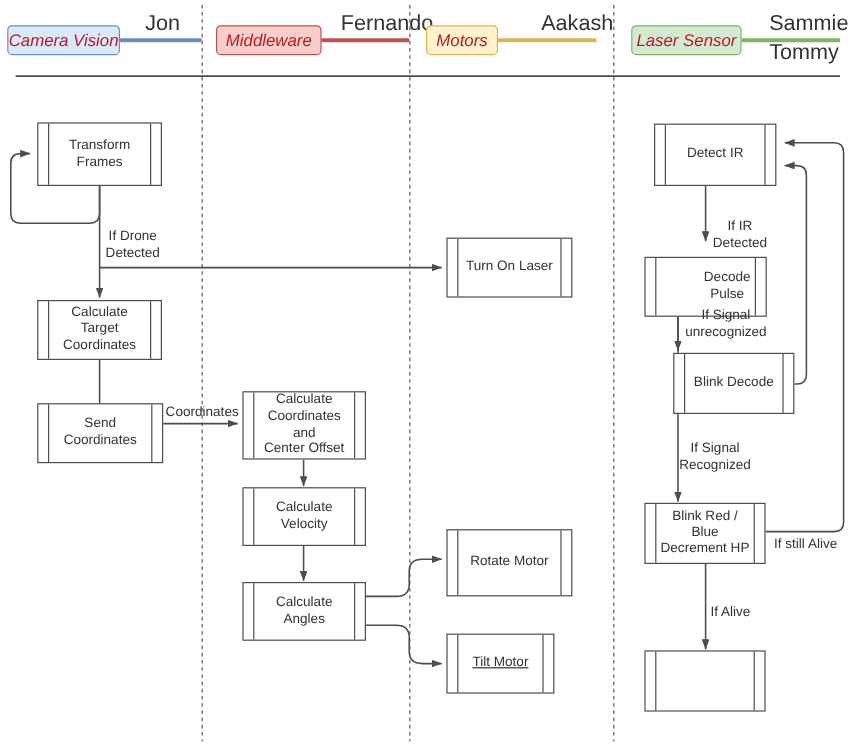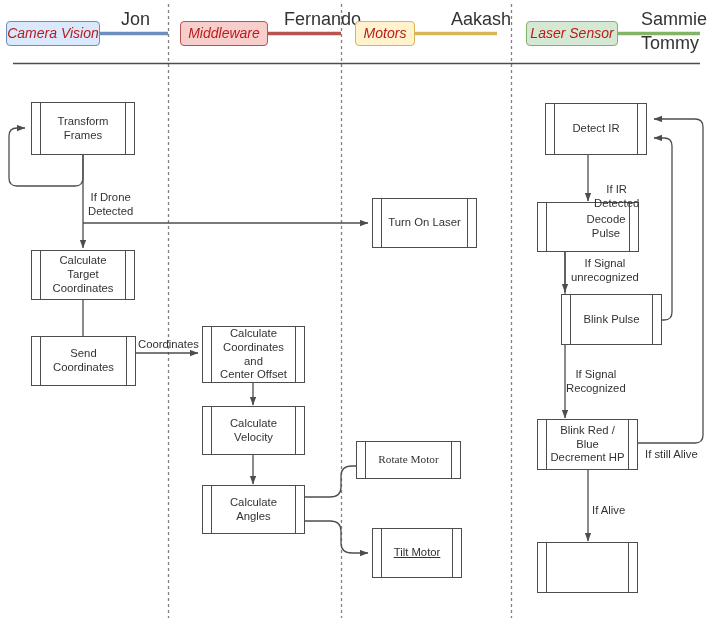--- a/index.html
+++ b/index.html
@@ -135,48 +135,48 @@
     <span class="bar r"></span>
     <span class="lbl">Calculate Angles</span>
   </div>
 
   <div class="node" style="left:372px;top:198px;width:105px;height:50px;">
     <span class="bar l"></span>
     <span class="bar r"></span>
     <span class="lbl">Turn On Laser</span>
   </div>
 
-  <div class="node" style="left:356px;top:441px;width:105px;height:38px;font-family:Liberation Serif, serif;">
+  <div class="node" style="left:372px;top:441px;width:105px;height:56px;">
     <span class="bar l"></span>
     <span class="bar r"></span>
     <span class="lbl">Rotate Motor</span>
   </div>
 
   <div class="node" style="left:372px;top:528px;width:90px;height:50px;text-decoration:underline;">
     <span class="bar l"></span>
     <span class="bar r"></span>
     <span class="lbl">Tilt Motor</span>
   </div>
 
   <div class="node" style="left:545px;top:103px;width:102px;height:52px;">
     <span class="bar l"></span>
     <span class="bar r"></span>
     <span class="lbl">Detect IR</span>
   </div>
 
-  <div class="node" style="left:537px;top:202px;width:102px;height:50px;padding-left:36px;">
+  <div class="node" style="left:537px;top:214px;width:102px;height:50px;padding-left:36px;">
     <span class="bar l"></span>
     <span class="bar r"></span>
     <span class="lbl">Decode Pulse</span>
   </div>
 
   <div class="node" style="left:561px;top:294px;width:101px;height:51px;">
     <span class="bar l"></span>
     <span class="bar r"></span>
-    <span class="lbl">Blink Pulse</span>
+    <span class="lbl">Blink Decode</span>
   </div>
 
   <div class="node" style="left:537px;top:419px;width:101px;height:51px;">
     <span class="bar l"></span>
     <span class="bar r"></span>
     <span class="lbl">Blink Red / Blue<br>Decrement HP</span>
   </div>
 
   <div class="node" style="left:537px;top:542px;width:101px;height:51px;">
     <span class="bar l"></span>

